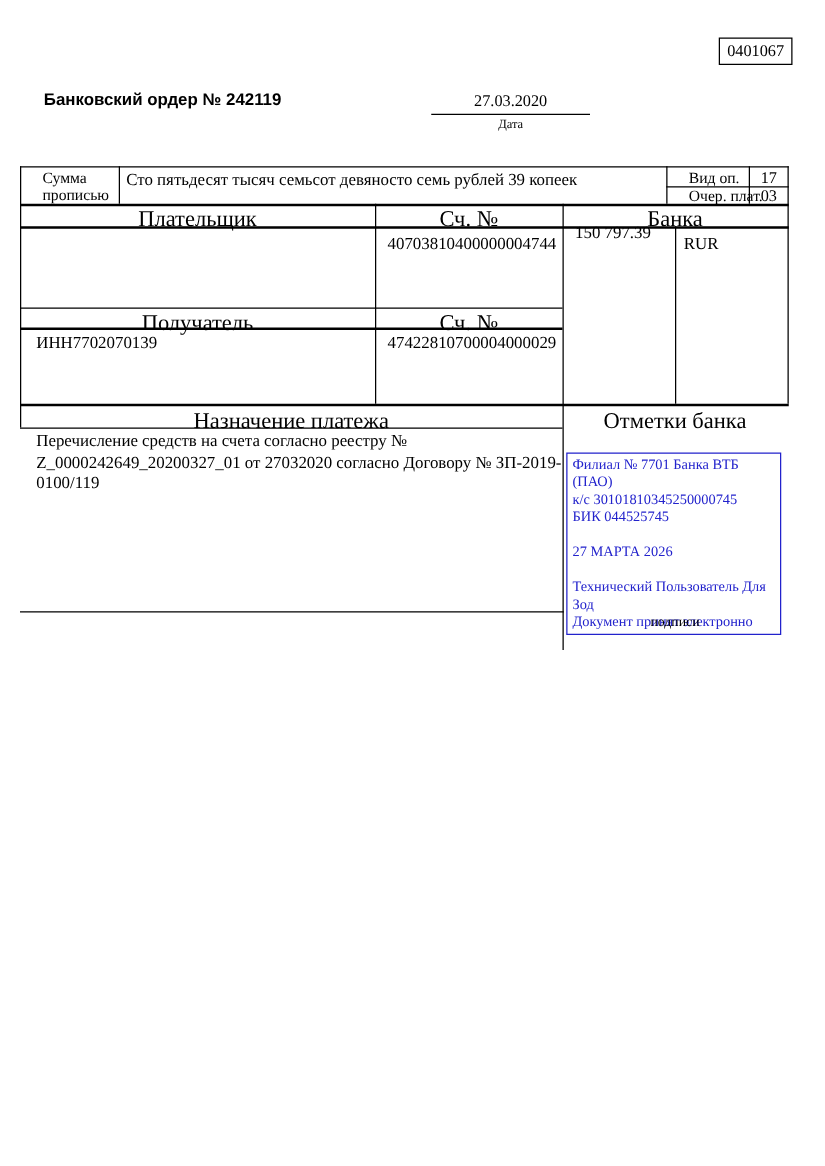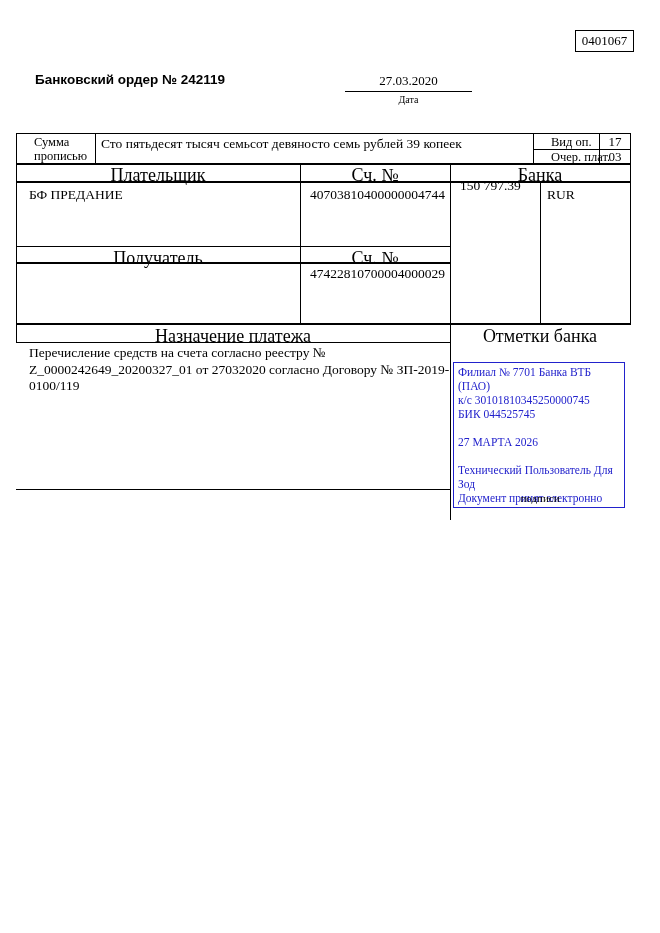--- a/index.html
+++ b/index.html
@@ -71,28 +71,28 @@
   <div class="txt cell-value" style="left:101px; top:136px; width:428px;">Сто пятьдесят тысяч семьсот девяносто семь рублей 39 копеек</div>
   <div class="txt cell-label" style="left:538px; top:135px; width:60px;">Вид оп.</div>
   <div class="txt cell-value center" style="left:599px; top:134px; width:32px; font-size:13px;">17</div>
   <div class="txt cell-label" style="left:538px; top:150px; width:60px;">Очер. плат.</div>
   <div class="txt cell-value center" style="left:599px; top:149px; width:32px; font-size:13px;">03</div>
 
   <div class="txt head-label center" style="left:16px; top:165px; width:284px;">Плательщик</div>
   <div class="txt head-label center" style="left:300px; top:165px; width:150px;">Сч. №</div>
   <div class="txt head-label center" style="left:450px; top:165px; width:180px;">Банка</div>
 
-  <div class="txt cell-value" style="left:29px; top:187px; width:265px;">БФ ПРЕДАНИЕ</div>
   <div class="txt cell-value" style="left:310px; top:187px; width:138px;">40703810400000004744</div>
   <div class="txt cell-value" style="left:460px; top:178px; width:78px;">150 797.39</div>
   <div class="txt cell-value" style="left:547px; top:187px; width:80px;">RUR</div>
 
   <div class="txt head-label center" style="left:16px; top:248px; width:284px;">Получатель</div>
   <div class="txt head-label center" style="left:300px; top:248px; width:150px;">Сч. №</div>
 
+  <div class="txt cell-value" style="left:29px; top:266px; width:265px;">ИНН7702070139</div>
   <div class="txt cell-value" style="left:310px; top:266px; width:138px;">47422810700004000029</div>
 
   <div class="txt head-label center" style="left:16px; top:326px; width:434px;">Назначение платежа</div>
   <div class="txt head-label center" style="left:450px; top:326px; width:180px;">Отметки банка</div>
 
   <div class="txt purpose-text">Перечисление средств на счета согласно реестру № Z_0000242649_20200327_01 от 27032020 согласно Договору № ЗП-2019-0100/119</div>
 
   <div class="stamp-box">
     <div class="stamp-line">Филиал № 7701 Банка ВТБ (ПАО)</div>
     <div class="stamp-line">к/с 30101810345250000745</div>

